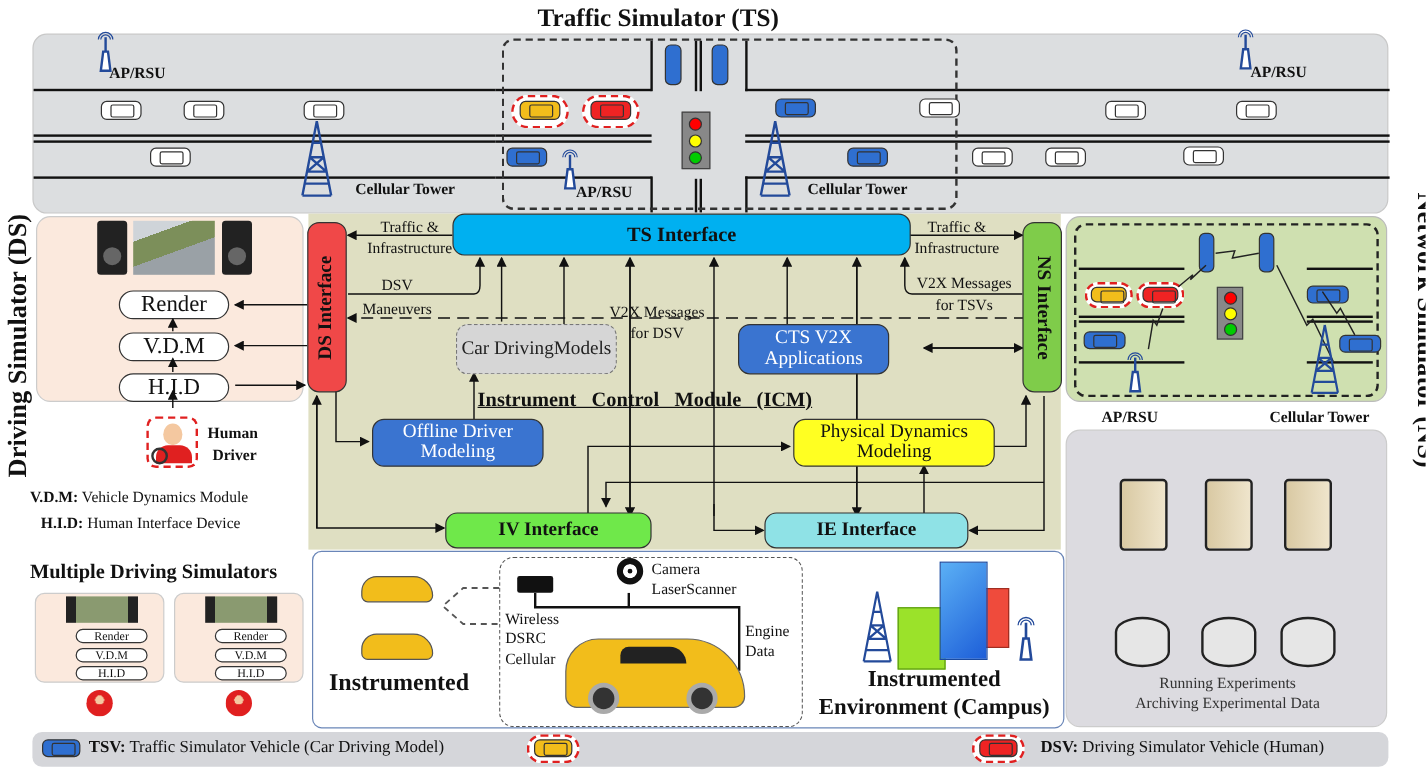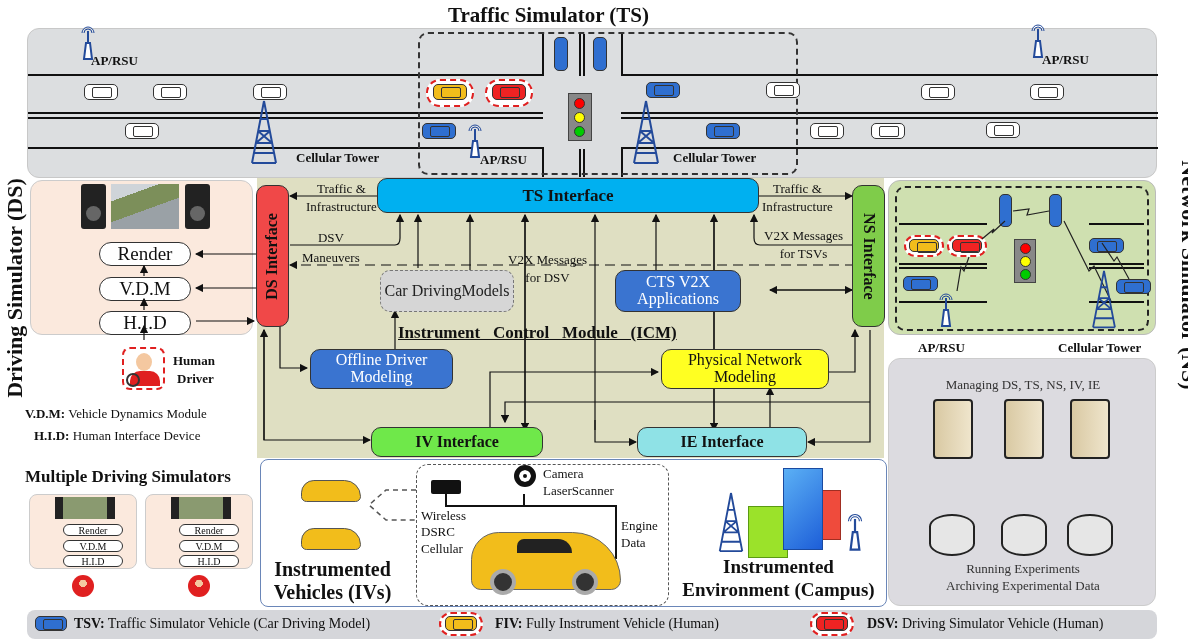--- a/index.html
+++ b/index.html
@@ -233,21 +233,21 @@
 <div class="box" style="left:615px;top:270px;width:126px;height:42px;background:#3a74d0;font-size:16px;flex-direction:column;color:#fff">
     <div>CTS V2X</div>
     <div>Applications</div>
   </div>
 <div class="txt b" style="left:398px;top:323px;font-size:17px;text-decoration:underline;white-space:pre">Instrument   Control   Module   (ICM)</div>
 <div class="box" style="left:310px;top:349px;width:143px;height:40px;background:#3a74d0;font-size:16px;flex-direction:column;color:#fff">
     <div>Offline Driver</div>
     <div>Modeling</div>
   </div>
 <div class="box" style="left:661px;top:349px;width:168px;height:40px;background:#ffff22;font-size:16px;flex-direction:column">
-    <div>Physical Network</div>
+    <div>Physical Dynamics</div>
     <div>Modeling</div>
   </div>
 <div class="box b" style="left:371px;top:427px;width:172px;height:30px;background:#6fe84a;font-size:16px">IV Interface</div>
 <div class="box b" style="left:637px;top:427px;width:170px;height:30px;background:#8fe2e6;font-size:16px">IE Interface</div>
 
 <div class="vlabel" style="left:1064px;top:262px;width:250px;transform:rotate(90deg);text-align:center">Network Simulator (NS)</div>
 <div class="panel" style="left:888px;top:180px;width:268px;height:155px;background:#cfe0b0;border:1px solid #bbb">
   <div class="abs" style="left:6px;top:5px;width:254px;height:145px;border:2px dashed #222;border-radius:10px"></div>
   <div class="road" style="left:10px;top:42px;width:88px;height:1.5px"></div>
   <div class="road" style="left:10px;top:82px;width:88px;height:1.5px"></div>
@@ -286,37 +286,35 @@
       <path d="M6 38 L8 22 L12 22 L14 38 Z" fill="#fff" stroke="#234a9a" stroke-width="2"></path>
     </svg>
   <svg class="abs" style="left:200px;top:88px" width="30" height="62" viewBox="0 0 32 68">
       <path d="M16 2 L4 64 M16 2 L28 64 M8 44 L24 44 M10 32 L22 32 M12 20 L20 20 M6 54 L26 54 M4 64 L28 64 M8 44 L22 32 M24 44 L10 32" stroke="#234a9a" stroke-width="2" fill="none"></path>
     </svg>
 </div>
 <div class="txt b" style="left:918px;top:340px;font-size:13px">AP/RSU</div>
 <div class="txt b" style="left:1058px;top:340px;font-size:13px">Cellular Tower</div>
 
 <div class="panel" style="left:888px;top:358px;width:268px;height:248px;background:#dcdbe0;border:1px solid #ccc">
-  <div class="txt" style="left:0;width:268px;text-align:center;top:18px;font-size:13px;color:#333">Managing DS, TS, NS, IV, IE</div>
   <div class="abs" style="left:44px;top:40px;width:40px;height:60px;background:linear-gradient(90deg,#d9c9a3,#efe5cc);border:2px solid #222;border-radius:4px"></div>
   <div class="abs" style="left:115px;top:40px;width:40px;height:60px;background:linear-gradient(90deg,#d9c9a3,#efe5cc);border:2px solid #222;border-radius:4px"></div>
   <div class="abs" style="left:181px;top:40px;width:40px;height:60px;background:linear-gradient(90deg,#d9c9a3,#efe5cc);border:2px solid #222;border-radius:4px"></div>
   <div class="abs" style="left:40px;top:155px;width:46px;height:42px;background:#e6e6e6;border:2px solid #222;border-radius:50%/30%"></div>
   <div class="abs" style="left:112px;top:155px;width:46px;height:42px;background:#e6e6e6;border:2px solid #222;border-radius:50%/30%"></div>
   <div class="abs" style="left:178px;top:155px;width:46px;height:42px;background:#e6e6e6;border:2px solid #222;border-radius:50%/30%"></div>
   <div class="txt" style="left:0;width:268px;text-align:center;top:202px;font-size:13px;color:#333">Running Experiments</div>
   <div class="txt" style="left:0;width:268px;text-align:center;top:219px;font-size:13px;color:#333">Archiving Experimental Data</div>
 </div>
 
 <div class="panel" style="left:260px;top:459px;width:627px;height:148px;background:#fff;border:1px solid #6a86b8;border-radius:8px">
   <div class="abs" style="left:40px;top:20px;width:60px;height:22px;background:#f2bd1b;border-radius:14px 18px 6px 6px;border:1px solid #555"></div>
   <div class="abs" style="left:40px;top:68px;width:60px;height:22px;background:#f2bd1b;border-radius:14px 18px 6px 6px;border:1px solid #555"></div>
   <div class="txt b" style="left:4px;top:98px;font-size:20px;text-align:center;line-height:1.15;width:135px">
       <div>Instrumented</div>
-      <div>Vehicles (IVs)</div>
     </div>
   <div class="abs" style="left:155px;top:4px;width:253px;height:142px;border:1.5px dashed #555;border-radius:12px"></div>
   <svg class="abs" style="left:100px;top:25px" width="60" height="50">
       <path d="M55 5 L25 5 L8 20 L25 35 L55 35" stroke="#555" stroke-width="1.5" stroke-dasharray="5 4" fill="none"></path>
     </svg>
   <div class="abs" style="left:170px;top:20px;width:30px;height:14px;background:#111;border-radius:2px"></div>
   <div class="abs" style="left:253px;top:5px;width:22px;height:22px;background:#111;border-radius:50%;border:5px solid #111;box-shadow:inset 0 0 0 4px #fff"></div>
   <div class="txt" style="left:282px;top:6px;font-size:13px;line-height:1.3">
       <div>Camera</div>
       <div>LaserScanner</div>
@@ -354,17 +352,16 @@
       <div>Instrumented</div>
       <div>Environment (Campus)</div>
     </div>
 </div>
 
 <div class="panel" style="left:27px;top:610px;width:1130px;height:29px;background:#d5d6da;border-radius:8px">
   <div class="car blue" style="left:8px;top:6px;width:32px;height:15px"></div>
   <div class="txt" style="left:47px;top:6px;font-size:14px"><b>TSV:</b><span> Traffic Simulator Vehicle (Car Driving Model)</span></div>
   <div class="ring" style="left:412px;top:2px;width:44px;height:24px;border-width:2px"></div>
   <div class="car yellow" style="left:418px;top:6px;width:32px;height:15px"></div>
-  <div class="txt" style="left:468px;top:6px;font-size:14px"><b>FIV:</b><span> Fully Instrument Vehicle (Human)</span></div>
   <div class="ring" style="left:783px;top:2px;width:44px;height:24px;border-width:2px"></div>
   <div class="car red" style="left:789px;top:6px;width:32px;height:15px"></div>
   <div class="txt" style="left:840px;top:6px;font-size:14px"><b>DSV:</b><span> Driving Simulator Vehicle (Human)</span></div>
 </div>
 
 </body></html>

